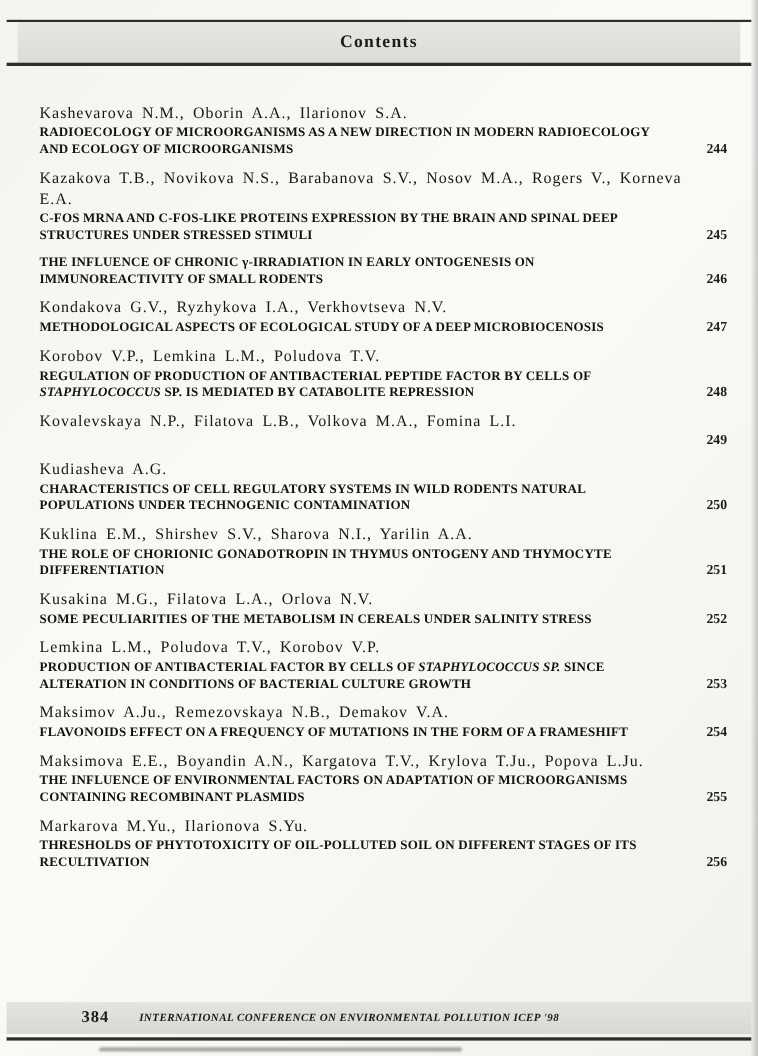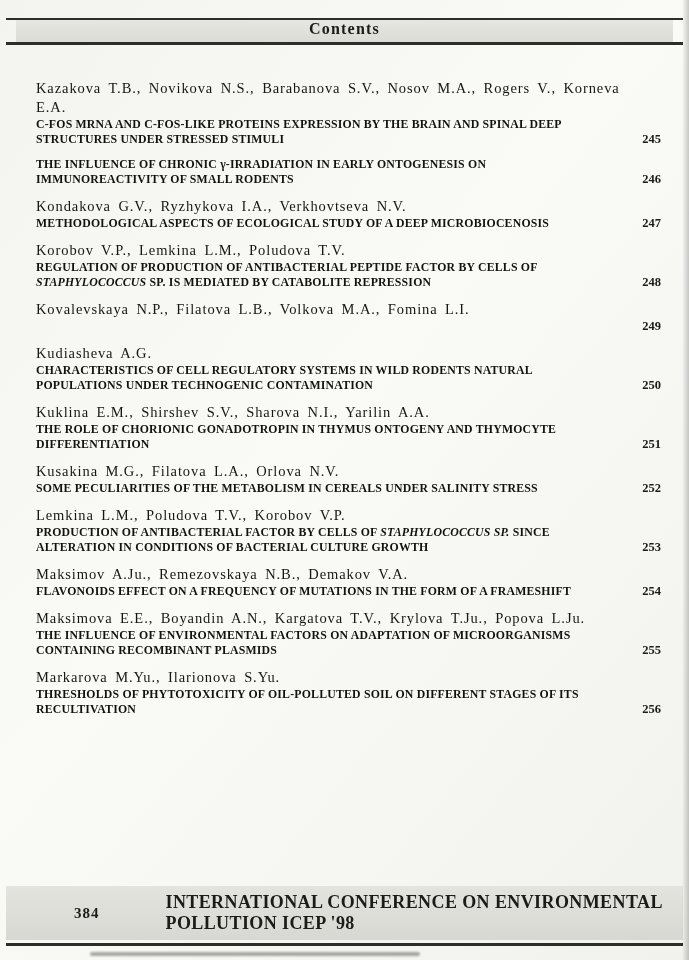--- a/index.html
+++ b/index.html
@@ -22,21 +22,21 @@
     position:absolute;bottom:4px;left:90px;width:330px;height:4px;
     background:rgba(45,45,40,0.40);border-radius:3px;filter:blur(1px);
   }
 
   
   .page-header{padding-top:18px;}
   .rule{margin:0 6px;background:#2d2d29;}
   .rule-thin{height:2px;}
   .rule-thick{height:3px;}
   .header-strip{
-    height:22px;margin:0 16px;display:flex;align-items:flex-start;justify-content:center;
+    height:37px;margin:0 16px;display:flex;align-items:center;justify-content:center;
     background:linear-gradient(to bottom,#e7e7e2,#dcdcd7);
   }
   .header-title{font-weight:bold;font-size:16px;letter-spacing:1.2px;}
 
   
   .entries{padding:34px 28px 0 36px;}
   .entry{margin-bottom:10px;}
   .authors{
     font-size:14.5px;line-height:19px;letter-spacing:0.9px;word-spacing:3px;
     max-width:590px;color:#161613;
@@ -49,37 +49,44 @@
   .title i{font-style:italic;}
   .pageno{font-weight:bold;font-size:12.5px;line-height:15px;margin-left:auto;padding-left:12px;}
 
   
   .page-footer{position:absolute;left:0;right:0;bottom:14px;}
   .footer-strip{
     display:flex;align-items:center;margin:0 6px;padding:6px 10px 6px 68px;
     background:linear-gradient(to bottom,#e4e4df,#d8d8d3);
   }
   .footer-pageno{font-weight:bold;font-size:15px;letter-spacing:1px;}
-  .footer-title{font-weight:bold;font-size:18px;letter-spacing:0.4px;margin-left:66px;}
+  .footer-title{font-weight:bold;font-size:10px;letter-spacing:0.4px;margin-left:27px;font-style:italic;}
   .footer-rule{margin-top:3px;}
 </style>
 </head>
 <body>
 
 <div class="page">
 
   <header class="page-header">
     <div class="rule rule-thin"></div>
     <div class="header-strip">
       <span class="header-title">Contents</span>
     </div>
     <div class="rule rule-thick"></div>
   </header>
 
   <main class="entries" id="entries">
+  <div class="entry">
+    <div class="authors">Kashevarova N.M., Oborin A.A., Ilarionov S.A.</div>
+    <div class="title-row">
+      <div class="title"><span>RADIOECOLOGY OF MICROORGANISMS AS A NEW DIRECTION IN MODERN RADIOECOLOGY AND ECOLOGY OF MICROORGANISMS</span></div>
+      <div class="pageno">244</div>
+    </div>
+  </div>
 
   <div class="entry">
     <div class="authors">Kazakova T.B., Novikova N.S., Barabanova S.V., Nosov M.A., Rogers V., Korneva E.A.</div>
     <div class="title-row">
       <div class="title"><span>C-FOS MRNA AND C-FOS-LIKE PROTEINS EXPRESSION BY THE BRAIN AND SPINAL DEEP STRUCTURES UNDER STRESSED STIMULI</span></div>
       <div class="pageno">245</div>
     </div>
   </div>
 
   <div class="entry">

